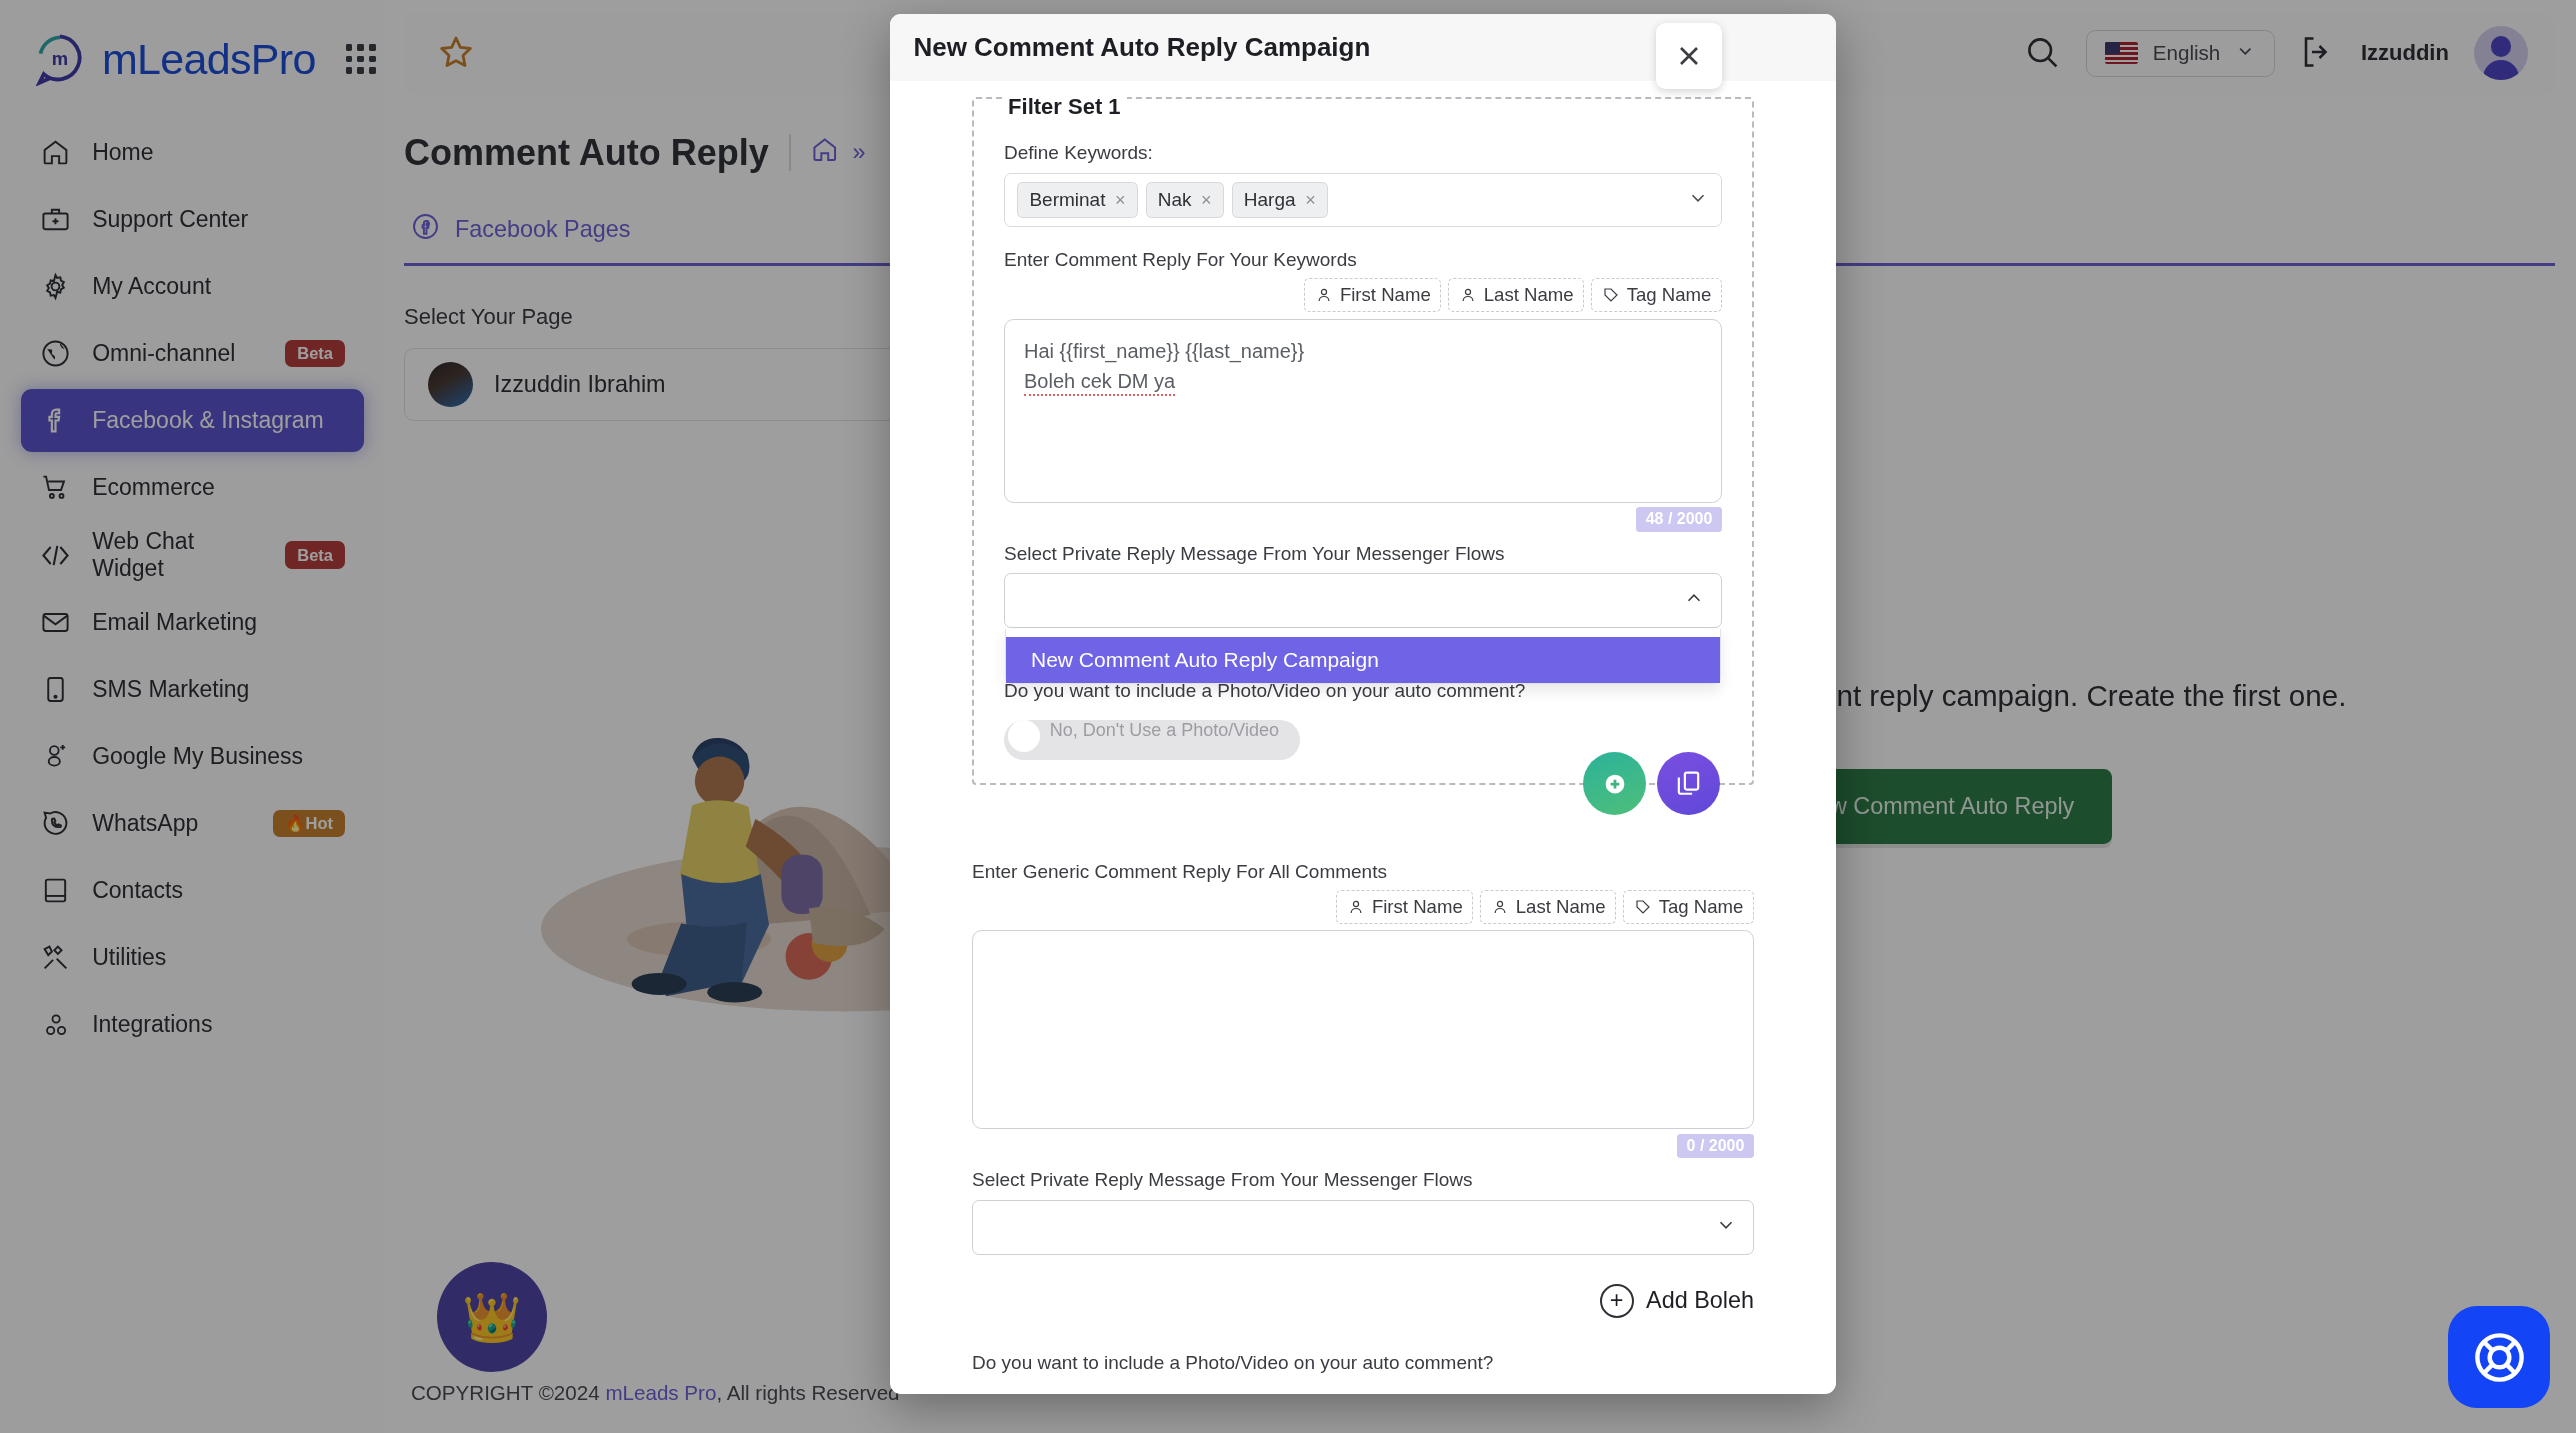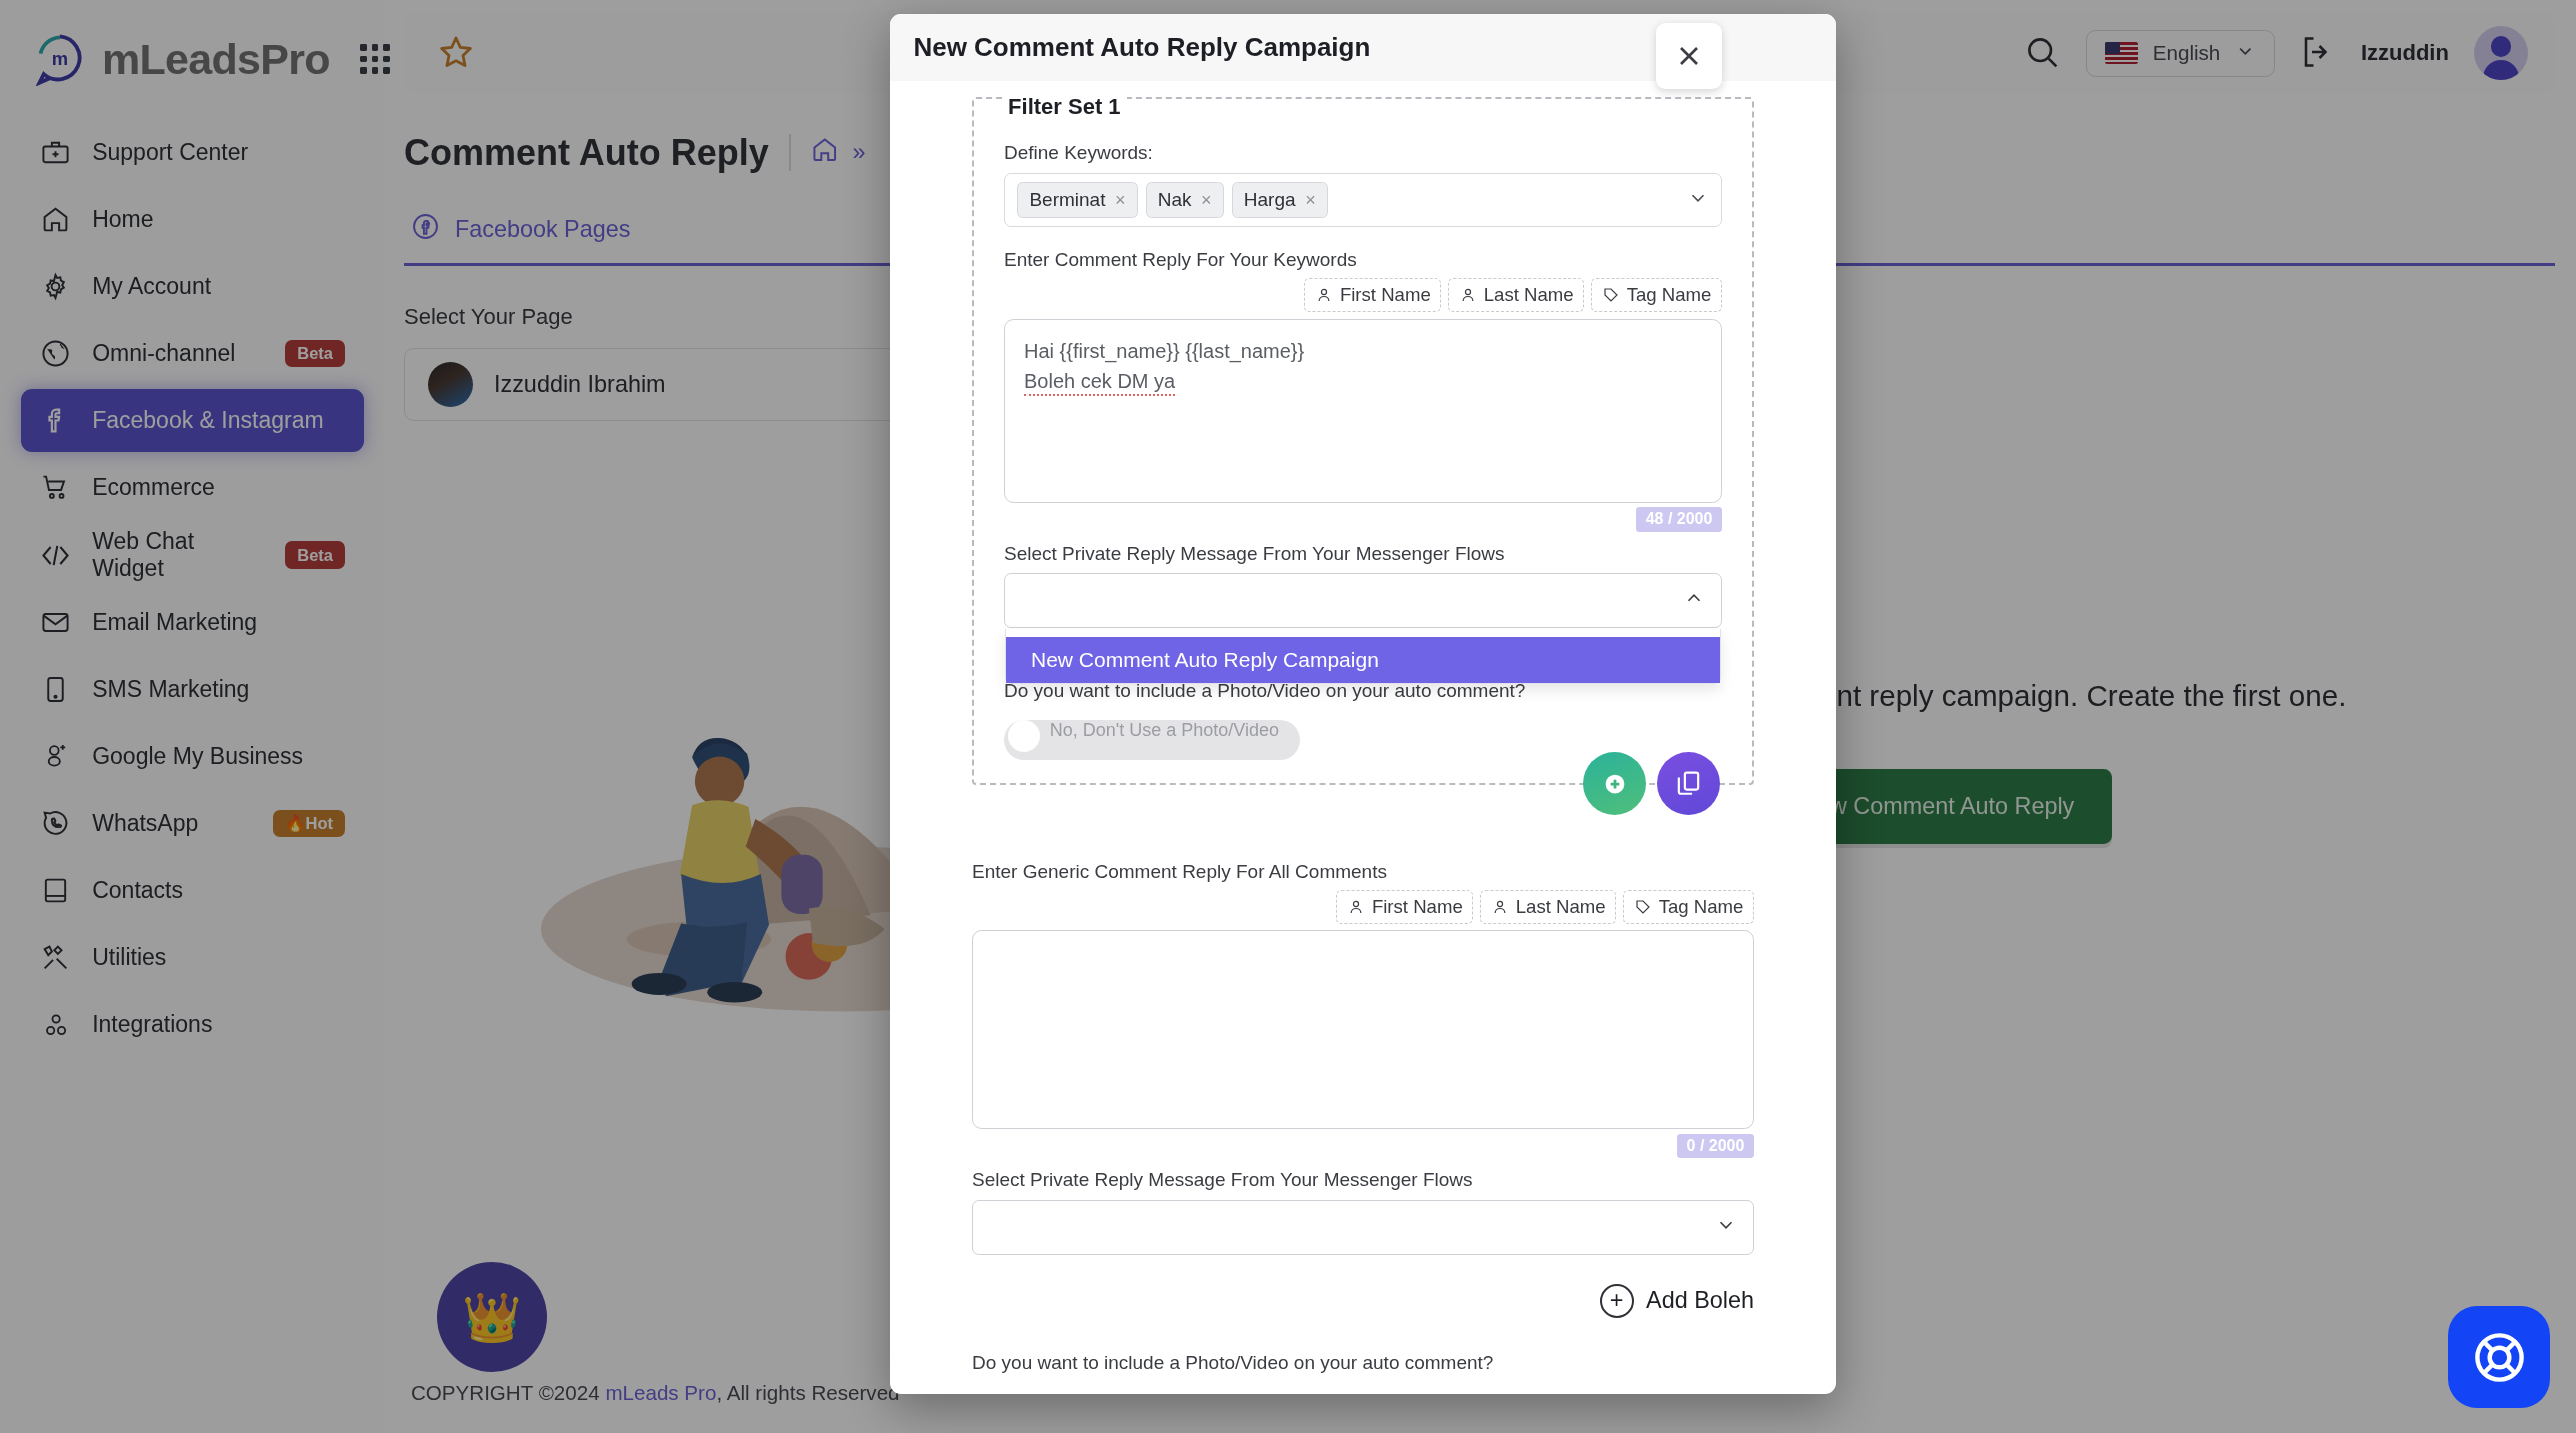--- a/index.html
+++ b/index.html
@@ -15,21 +15,21 @@
   #app { position:absolute; inset:0; }
   #dim { position:absolute; inset:0; background:rgba(0,0,0,0.38); z-index:50; }
 
   
   .sidebar {
     position:absolute; left:0; top:0; width:385px; height:1434px;
     background:#fdfdfe; padding:0; z-index:5;
   }
   .brand { display:flex; align-items:center; gap:15px; padding:29px 0 0 33px; height:89px;}
   .brand-logo { width:54px; height:54px; flex:none; }
-  .brand-text { font-size:43px; font-weight:700; color:#737373; letter-spacing:-0.7px; }
+  .brand-text { font-size:43px; font-weight:400; color:#1d4ed8; letter-spacing:-0.7px; }
   .grid-icon { display:grid; grid-template-columns:repeat(3,6.9px); gap:4.8px; margin-left:15px; }
   .grid-icon i { width:6.9px;height:6.9px;background:#3b3f46;border-radius:1.4px;display:block; }
 
   .nav { margin-top:32px; }
   .nav-item {
     display:flex; align-items:center; gap:20.6px;
     height:63px; margin:4.1px 20.6px; padding:0 19px;
     border-radius:11px; color:#2f3137; font-size:23px; position:relative;
   }
   .nav-item .ico { width:32px; height:32px; flex:none; display:flex; align-items:center; justify-content:center; }
@@ -214,35 +214,35 @@
             <i></i>
             <i></i>
         </span>
       </div>
 
       <div class="nav">
 
         <div class="nav-item">
           <span class="ico">
               <svg width="29" height="29" viewBox="0 0 24 24" fill="none" stroke="#2f3137" stroke-width="1.6">
+                <path d="M3 10l9-7 9 7v10a1 1 0 0 1-1 1h-5v-6h-6v6H4a1 1 0 0 1-1-1z"></path>
+              </svg>
+            </span>
+          <span>Home</span>
+        </div>
+
+        <div class="nav-item">
+          <span class="ico">
+              <svg width="29" height="29" viewBox="0 0 24 24" fill="none" stroke="#2f3137" stroke-width="1.6">
                 <rect x="2" y="7" width="20" height="13" rx="1.5"></rect>
                 <path d="M9 7V4h6v3"></path>
                 <path d="M12 11v5M9.5 13.5h5"></path>
               </svg>
             </span>
           <span>Support Center</span>
-        </div>
-
-        <div class="nav-item">
-          <span class="ico">
-              <svg width="29" height="29" viewBox="0 0 24 24" fill="none" stroke="#2f3137" stroke-width="1.6">
-                <path d="M3 10l9-7 9 7v10a1 1 0 0 1-1 1h-5v-6h-6v6H4a1 1 0 0 1-1-1z"></path>
-              </svg>
-            </span>
-          <span>Home</span>
         </div>
 
         <div class="nav-item">
           <span class="ico">
               <svg width="29" height="29" viewBox="0 0 24 24" fill="none" stroke="#2f3137" stroke-width="1.6">
                 <circle cx="12" cy="12" r="3.2"></circle>
                 <path d="M12 2.5l1.3 2.4 2.7-.5.5 2.7 2.4 1.3-1.4 2.3 1.4 2.3-2.4 1.3-.5 2.7-2.7-.5L12 21.5l-1.3-2.4-2.7.5-.5-2.7-2.4-1.3 1.4-2.3-1.4-2.3 2.4-1.3.5-2.7 2.7.5z"></path>
               </svg>
             </span>
           <span>My Account</span>

